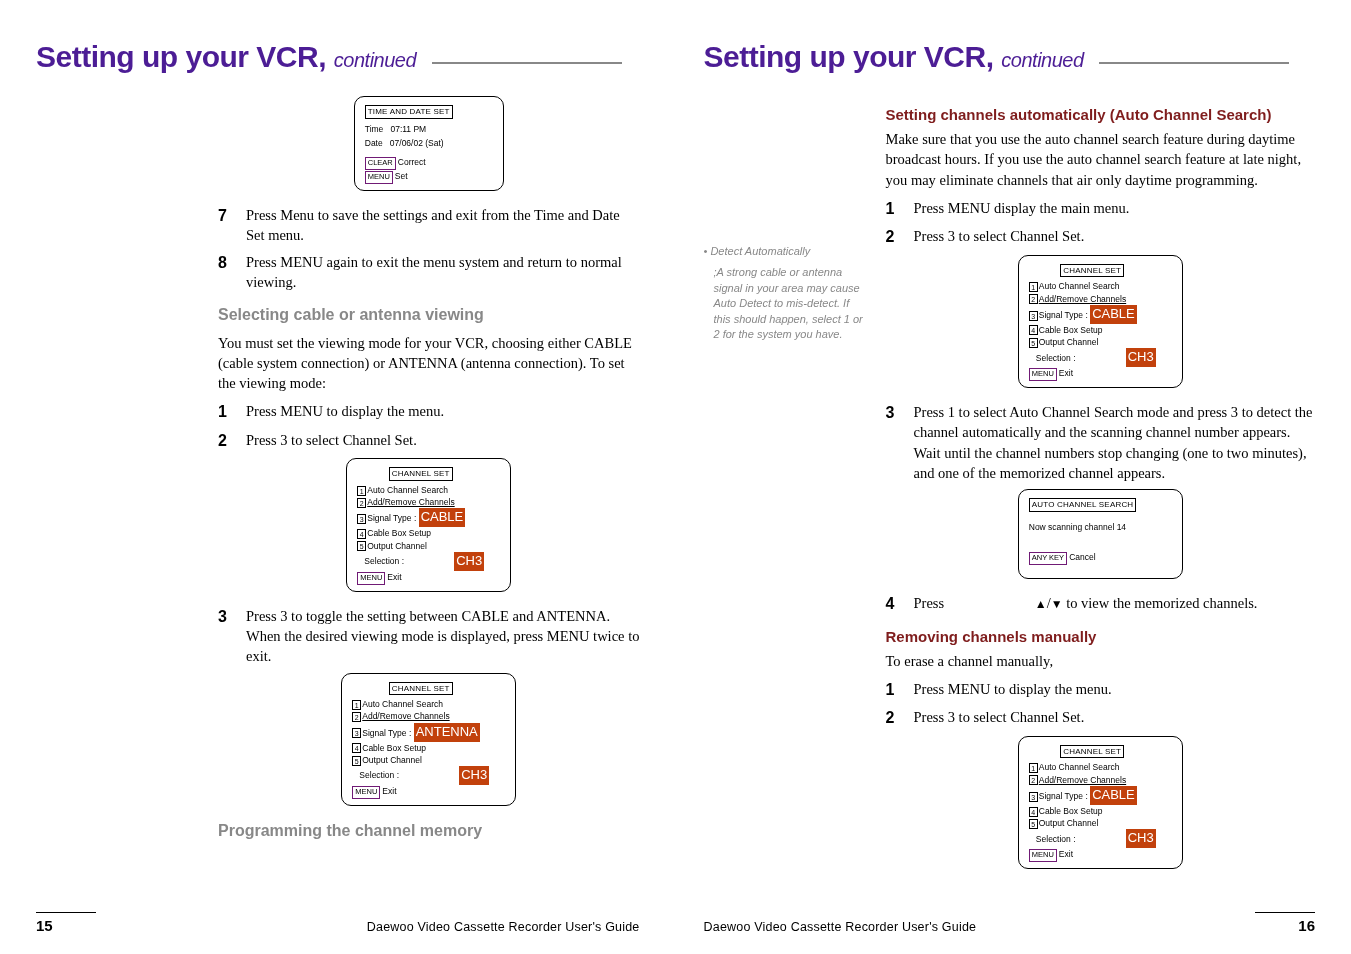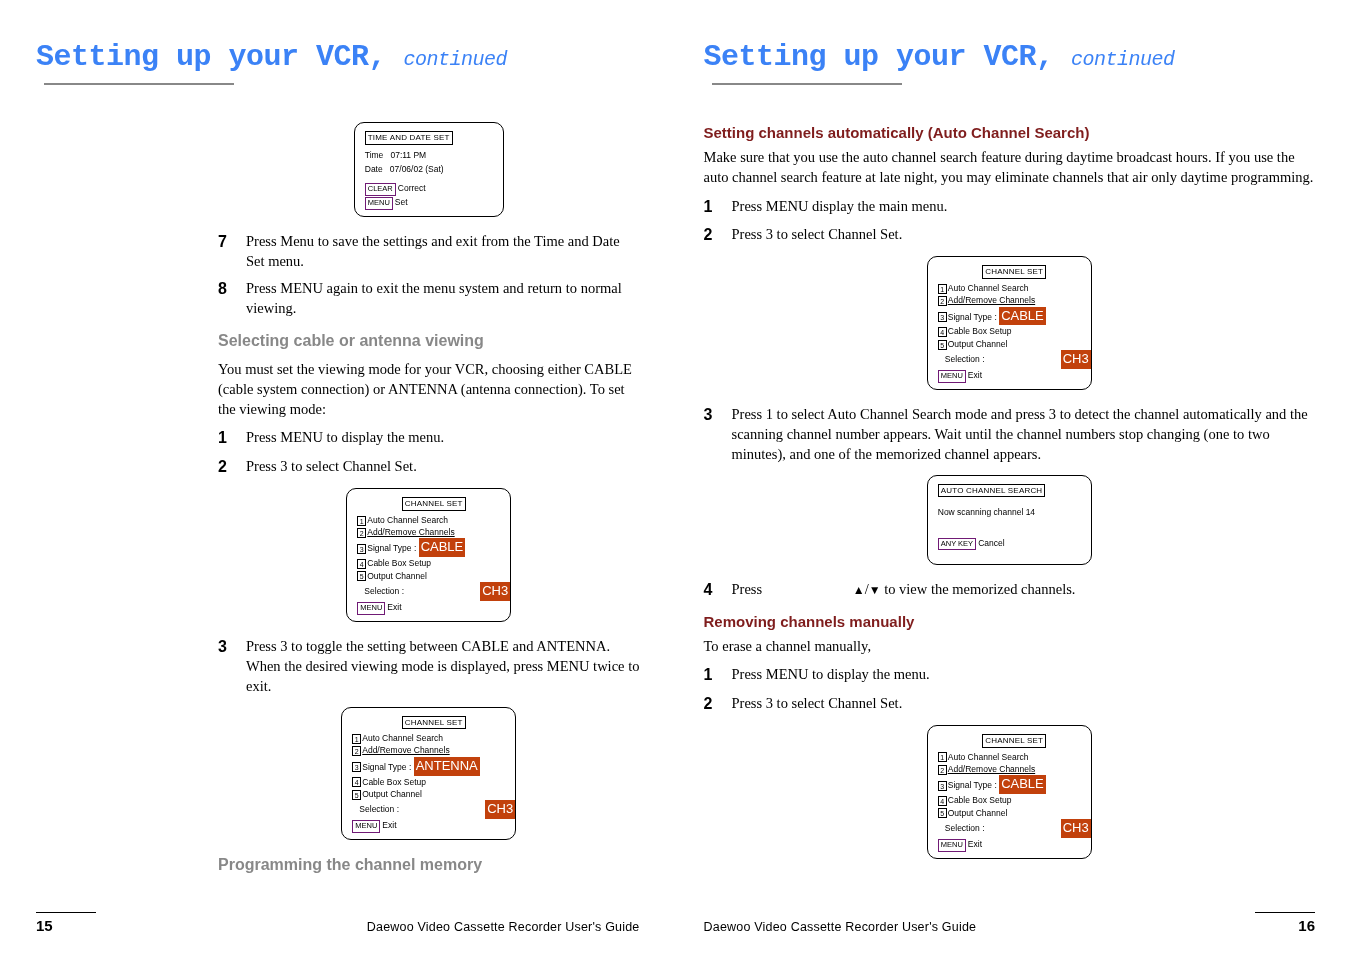--- a/index.html
+++ b/index.html
@@ -14,24 +14,24 @@
   .page {
     width: 50%;
     height: 100%;
     padding: 40px 36px 20px 36px;
     display: flex;
     flex-direction: column;
     position: relative;
   }
   .page-right { padding-left: 28px; }
   .section-title {
-    font-family: Liberation Mono, monospace;
+    font-family: Liberation Sans, sans-serif;
     font-weight: 800;
     font-size: 30px;
-    color: #3b82f6;
+    color: #4c1d95;
     letter-spacing: -0.5px;
   }
   .section-title .cont {
     font-style: italic;
     font-weight: 400;
     font-size: 20px;
   }
   .title-rule {
     display: inline-block;
     vertical-align: middle;
@@ -62,24 +62,24 @@
     font-family: Arial, sans-serif;
     font-weight: 800;
     font-size: 16px;
     min-width: 16px;
   }
   .step-body { flex: 1; }
 
   
   .osd {
     width: 165px;
-    margin: 10px auto 14px auto;
+    margin: 2px auto 14px auto;
     border: 1px solid #000;
     border-radius: 10px;
-    padding: 8px 0 6px 10px;
+    padding: 8px 26px 6px 10px;
     font-family: Arial, sans-serif;
     font-size: 8.5px;
     line-height: 1.45;
     position: relative;
     background: #fff;
   }
   .osd .osd-title {
     display: inline-block;
     border: 1px solid #000;
     padding: 0 2px;
@@ -232,20 +232,24 @@
 <div class="page page-right">
   <div>
     <span class="section-title">
       <span>Setting up your VCR,</span>
       <span class="cont">continued</span>
     </span>
     <span class="title-rule" style="width:190px"></span>
   </div>
 
   <div class="cols">
+    <div class="left-note" style="padding-top:150px">
+      <div style="font-style:italic;margin-bottom:6px">• Detect Automatically</div>
+      <div style="padding-left:10px">;A strong cable or antenna signal in your area may cause Auto Detect to mis-detect. If this should happen, select 1 or 2 for the system you have.</div>
+    </div>
 
     <div class="main-col">
       <div class="subhead-black">Setting channels automatically (Auto Channel Search)</div>
       <p class="body-p">Make sure that you use the auto channel search feature during daytime broadcast hours. If you use the auto channel search feature at late night, you may eliminate channels that air only daytime programming.</p>
 
       <ol class="steps">
         <li>
           <span class="step-num">1</span>
           <span class="step-body">Press MENU display the main menu.</span>
         </li>

